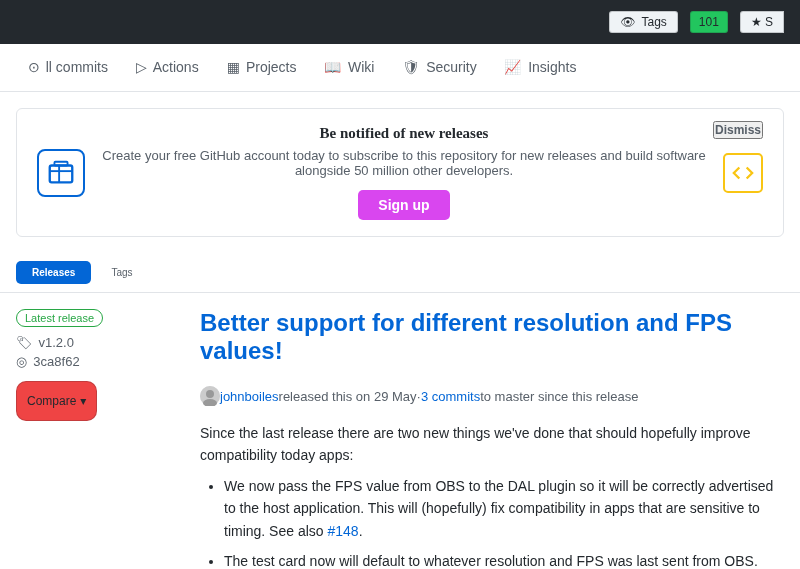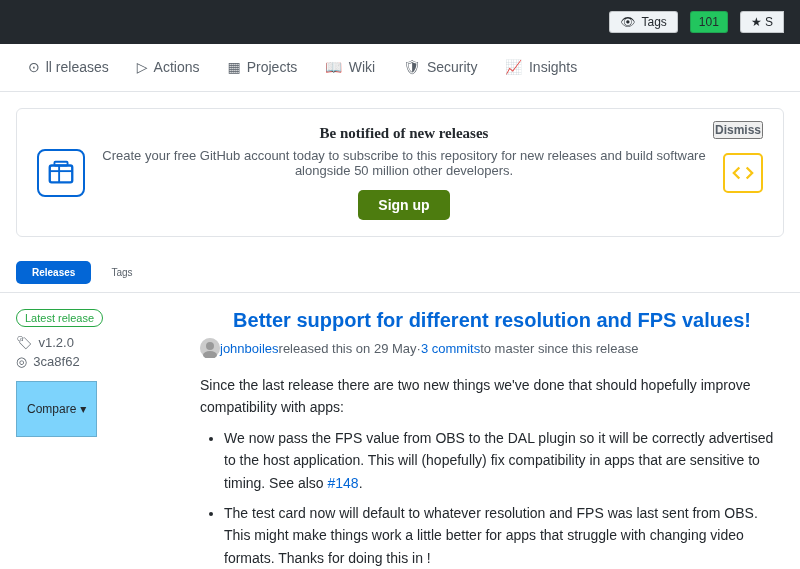--- a/index.html
+++ b/index.html
@@ -101,21 +101,21 @@
       align-items: center;
       justify-content: center;
       color: #0366d6;
       font-size: 20px;
       flex-shrink: 0;
     }
     .banner-content { text-align: center; flex: 1; }
     .banner-title { font-weight: 600; font-size: 15px; margin-bottom: 6px; font-family: Liberation Serif, serif; }
     .banner-desc { font-size: 13px; color: #586069; margin-bottom: 12px; }
     .sign-up-btn {
-      background: #4d7c0f;
+      background: #d946ef;
       color: #fff;
       border: none;
       border-radius: 5px;
       padding: 7px 20px;
       font-size: 14px;
       font-weight: 600;
       cursor: pointer;
     }
     .dismiss-btn {
       font-size: 12px;
@@ -196,39 +196,38 @@
       align-items: center;
       gap: 6px;
       font-size: 13px;
       color: #586069;
       margin-bottom: 12px;
     }
     .compare-btn {
       display: flex;
       align-items: center;
       gap: 4px;
-      background: #7dd3fc;
+      background: #ef4444;
       border: 1px solid rgba(27,31,35,.2);
-      border-radius: 0;
-      padding: 20px 10px;
+      border-radius: 10px;
+      padding: 12px 10px;
       font-size: 12px;
       cursor: pointer;
       color: #24292e;
     }
 
     
     .release-content { flex: 1; min-width: 0; }
     .release-title {
-      font-size: 20px;
+      font-size: 24px;
       font-weight: 600;
       color: #0366d6;
       text-decoration: none;
       display: block;
-      margin-bottom: 6px;
-      text-align: center;
+      margin-bottom: 21px;
     }
     .release-meta {
       display: flex;
       align-items: center;
       font-size: 13px;
       color: #586069;
       margin-bottom: 16px;
     }
     .release-meta .avatar {
       width: 20px;
@@ -260,21 +259,21 @@
     <span class="watch-count">101</span>
     <button class="star-btn">
       <span>★ S</span>
     </button>
   </div>
 </div>
 
 <div class="sub-nav">
   <a class="sub-nav-item">
     <span>⊙</span>
-    <span>ll releases</span>
+    <span>ll commits</span>
   </a>
   <a class="sub-nav-item">
     <span>▷</span>
     <span>Actions</span>
   </a>
   <a class="sub-nav-item">
     <span>▦</span>
     <span>Projects</span>
   </a>
   <a class="sub-nav-item">
@@ -349,21 +348,21 @@
             <ellipse cx="10" cy="17" rx="7" ry="4" fill="#999"></ellipse>
           </svg>
       </span>
       <a>johnboiles</a>
       <span>released this on 29 May</span>
       <span>·</span>
       <a>3 commits</a>
       <span>to master since this release</span>
     </div>
     <div class="release-body">
-      <p>Since the last release there are two new things we've done that should hopefully improve compatibility with apps:</p>
+      <p>Since the last release there are two new things we've done that should hopefully improve compatibility today apps:</p>
       <ul>
         <li>
           We now pass the FPS value from OBS to the DAL plugin so it will be correctly advertised to the host application. This will (hopefully) fix compatibility in apps that are sensitive to timing. See also <a>#148</a>.
         </li>
         <li>
           The test card now will default to whatever resolution and FPS was last sent from OBS. This might make things work a little better for apps that struggle with changing video formats. Thanks  for doing this in !
           
         </li>
       </ul>
     </div>

